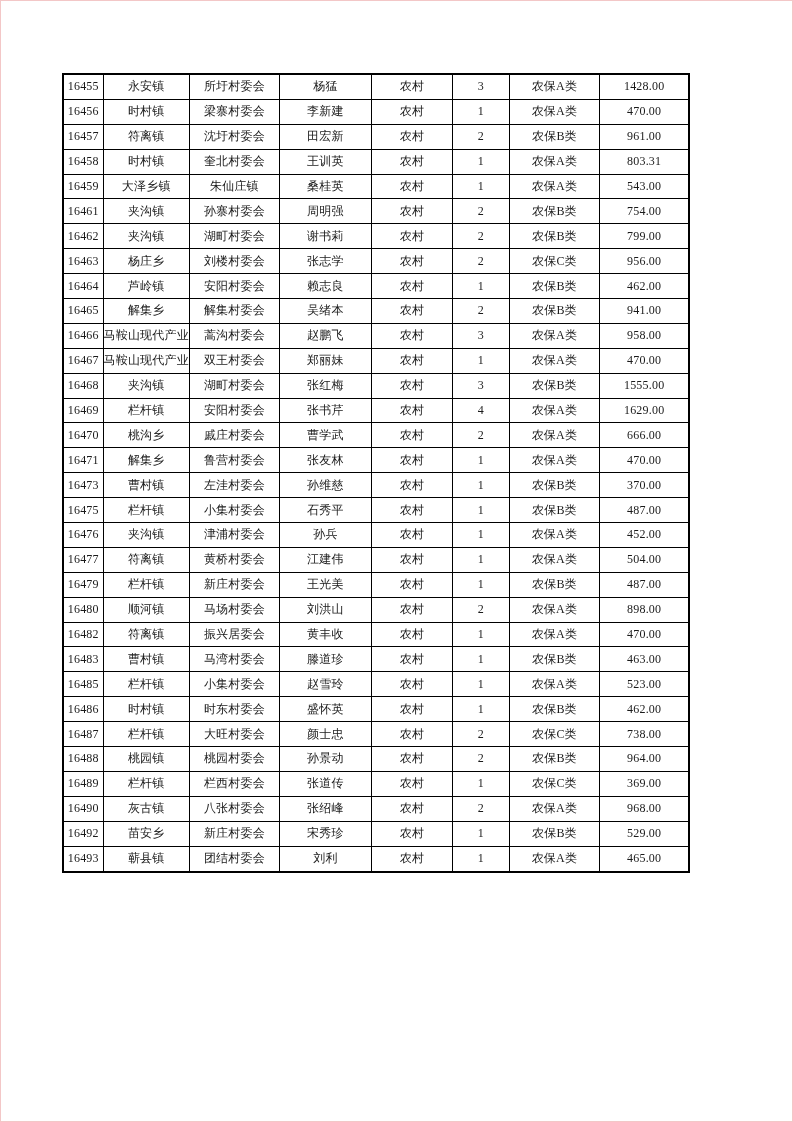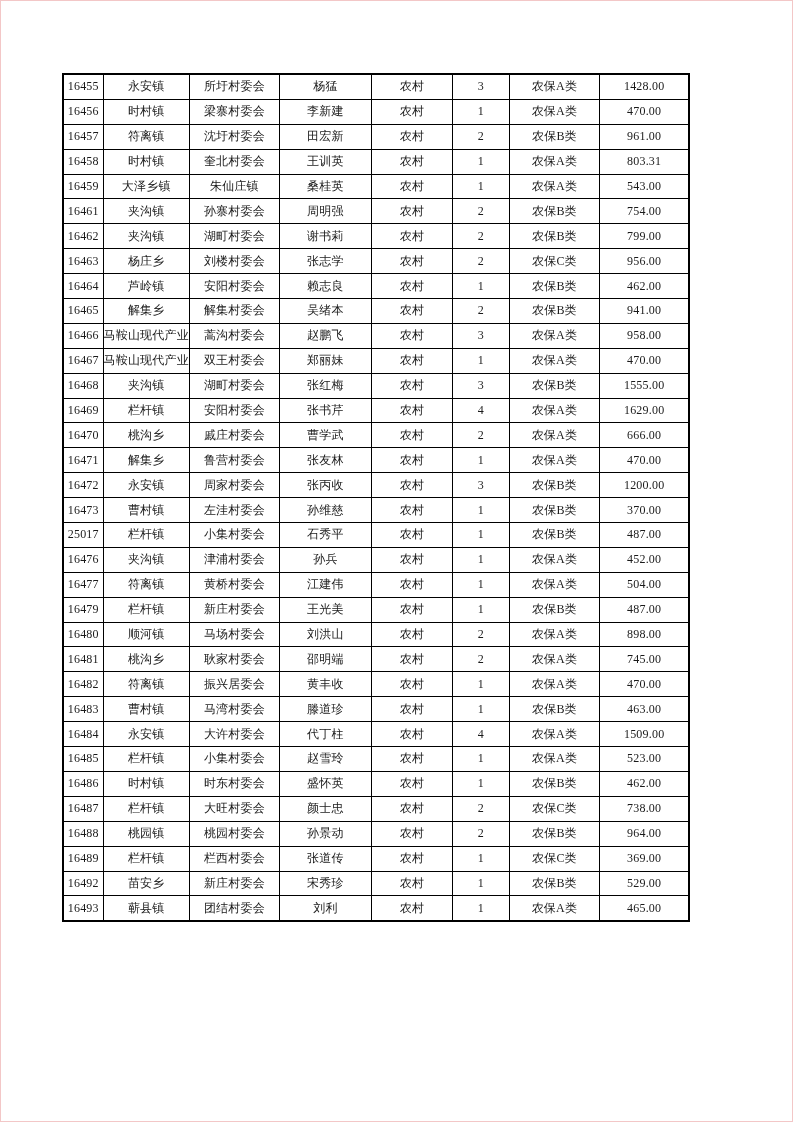--- a/index.html
+++ b/index.html
@@ -215,41 +215,31 @@
         <td>16471</td>
         <td>解集乡</td>
         <td>鲁营村委会</td>
         <td>张友林</td>
         <td>农村</td>
         <td>1</td>
         <td>农保A类</td>
         <td>470.00</td>
       </tr>
       <tr>
-        <td>16472</td>
-        <td>永安镇</td>
-        <td>周家村委会</td>
-        <td>张丙收</td>
-        <td>农村</td>
-        <td>3</td>
-        <td>农保B类</td>
-        <td>1200.00</td>
-      </tr>
-      <tr>
         <td>16473</td>
         <td>曹村镇</td>
         <td>左洼村委会</td>
         <td>孙维慈</td>
         <td>农村</td>
         <td>1</td>
         <td>农保B类</td>
         <td>370.00</td>
       </tr>
       <tr>
-        <td>25017</td>
+        <td>16475</td>
         <td>栏杆镇</td>
         <td>小集村委会</td>
         <td>石秀平</td>
         <td>农村</td>
         <td>1</td>
         <td>农保B类</td>
         <td>487.00</td>
       </tr>
       <tr>
         <td>16476</td>
@@ -285,60 +275,40 @@
         <td>16480</td>
         <td>顺河镇</td>
         <td>马场村委会</td>
         <td>刘洪山</td>
         <td>农村</td>
         <td>2</td>
         <td>农保A类</td>
         <td>898.00</td>
       </tr>
       <tr>
-        <td>16481</td>
-        <td>桃沟乡</td>
-        <td>耿家村委会</td>
-        <td>邵明端</td>
-        <td>农村</td>
-        <td>2</td>
-        <td>农保A类</td>
-        <td>745.00</td>
-      </tr>
-      <tr>
         <td>16482</td>
         <td>符离镇</td>
         <td>振兴居委会</td>
         <td>黄丰收</td>
         <td>农村</td>
         <td>1</td>
         <td>农保A类</td>
         <td>470.00</td>
       </tr>
       <tr>
         <td>16483</td>
         <td>曹村镇</td>
         <td>马湾村委会</td>
         <td>滕道珍</td>
         <td>农村</td>
         <td>1</td>
         <td>农保B类</td>
         <td>463.00</td>
       </tr>
       <tr>
-        <td>16484</td>
-        <td>永安镇</td>
-        <td>大许村委会</td>
-        <td>代丁柱</td>
-        <td>农村</td>
-        <td>4</td>
-        <td>农保A类</td>
-        <td>1509.00</td>
-      </tr>
-      <tr>
         <td>16485</td>
         <td>栏杆镇</td>
         <td>小集村委会</td>
         <td>赵雪玲</td>
         <td>农村</td>
         <td>1</td>
         <td>农保A类</td>
         <td>523.00</td>
       </tr>
       <tr>
@@ -375,20 +345,30 @@
         <td>16489</td>
         <td>栏杆镇</td>
         <td>栏西村委会</td>
         <td>张道传</td>
         <td>农村</td>
         <td>1</td>
         <td>农保C类</td>
         <td>369.00</td>
       </tr>
       <tr>
+        <td>16490</td>
+        <td>灰古镇</td>
+        <td>八张村委会</td>
+        <td>张绍峰</td>
+        <td>农村</td>
+        <td>2</td>
+        <td>农保A类</td>
+        <td>968.00</td>
+      </tr>
+      <tr>
         <td>16492</td>
         <td>苗安乡</td>
         <td>新庄村委会</td>
         <td>宋秀珍</td>
         <td>农村</td>
         <td>1</td>
         <td>农保B类</td>
         <td>529.00</td>
       </tr>
       <tr>

